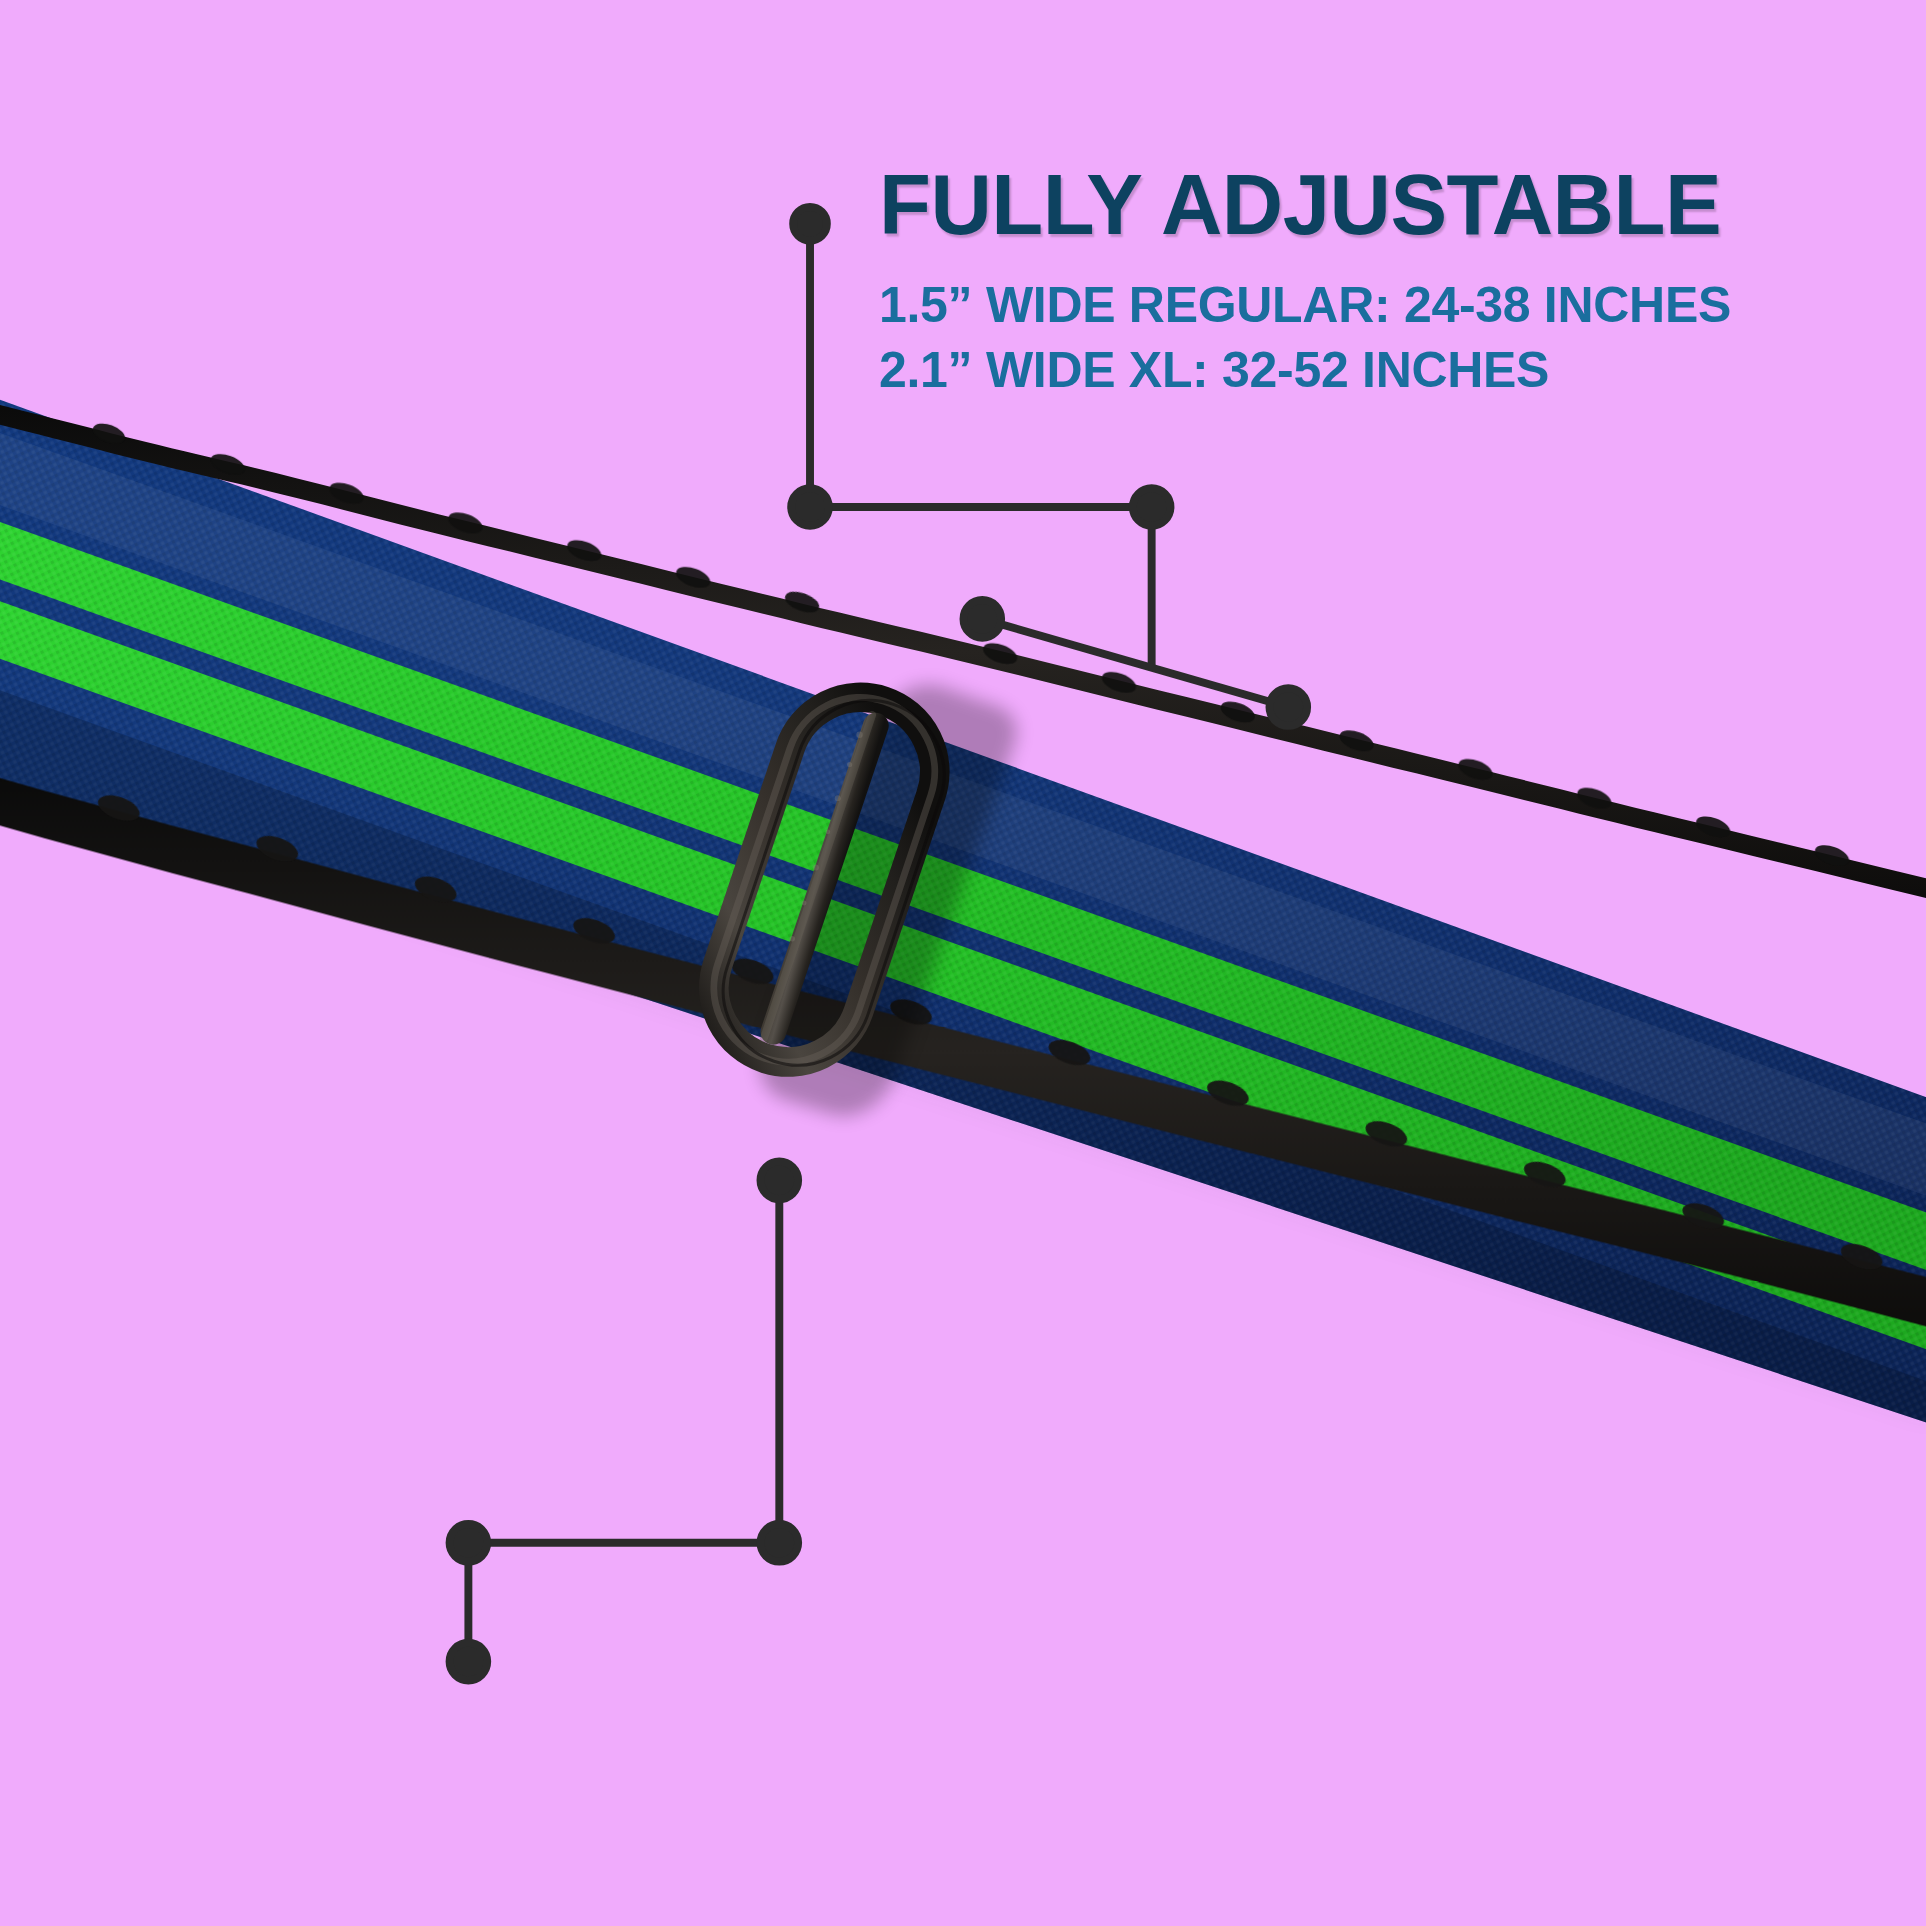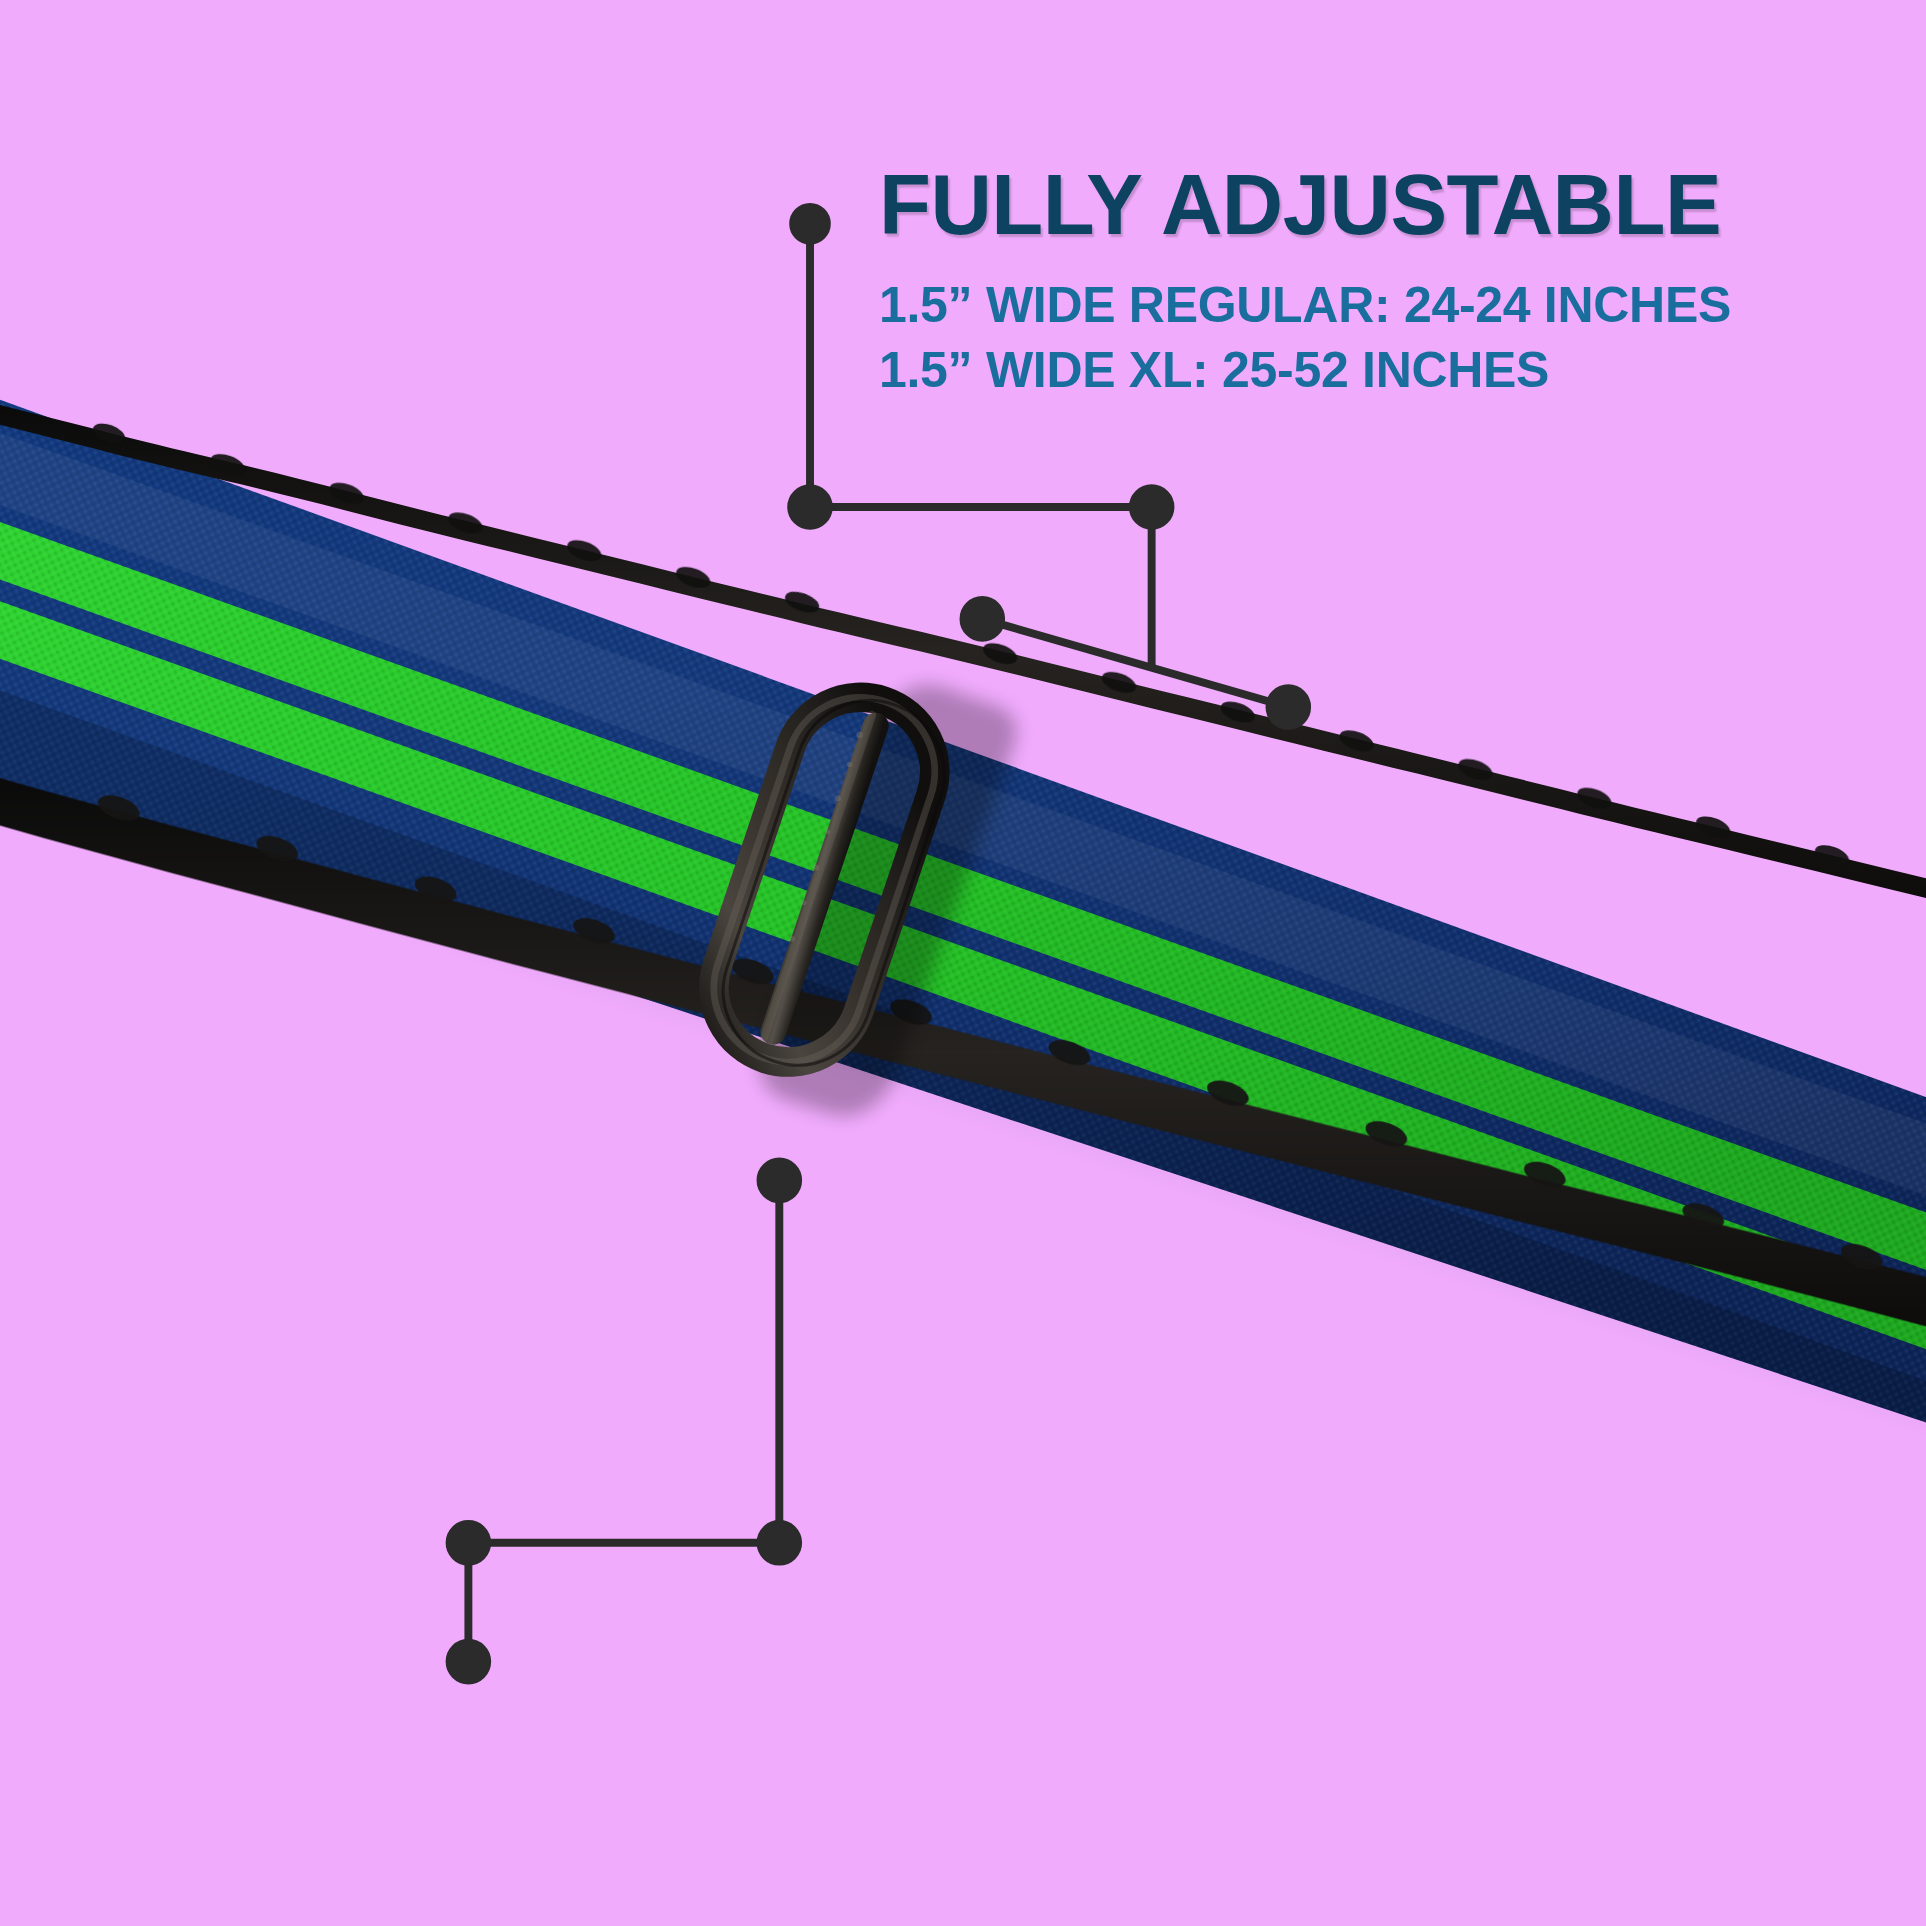--- a/index.html
+++ b/index.html
@@ -279,20 +279,20 @@
 
       <circle cx="787" cy="1192" r="19"></circle>
       <circle cx="787" cy="1558" r="19"></circle>
       <circle cx="473" cy="1558" r="19"></circle>
       <circle cx="473" cy="1678" r="19"></circle>
     </g>
   </svg>
 
   <div class="txt title" id="t-adjustable">FULLY ADJUSTABLE</div>
 
-  <div class="txt sub" id="s-regular">1.5”  WIDE REGULAR: 24-24 INCHES</div>
-
-  <div class="txt sub" id="s-xl">1.5” WIDE XL: 25-52 INCHES</div>
+  <div class="txt sub" id="s-regular">1.5”  WIDE REGULAR: 24-38 INCHES</div>
+
+  <div class="txt sub" id="s-xl">2.1” WIDE XL: 32-52 INCHES</div>
 
 
 
 </div>
 
 
 </body></html>

